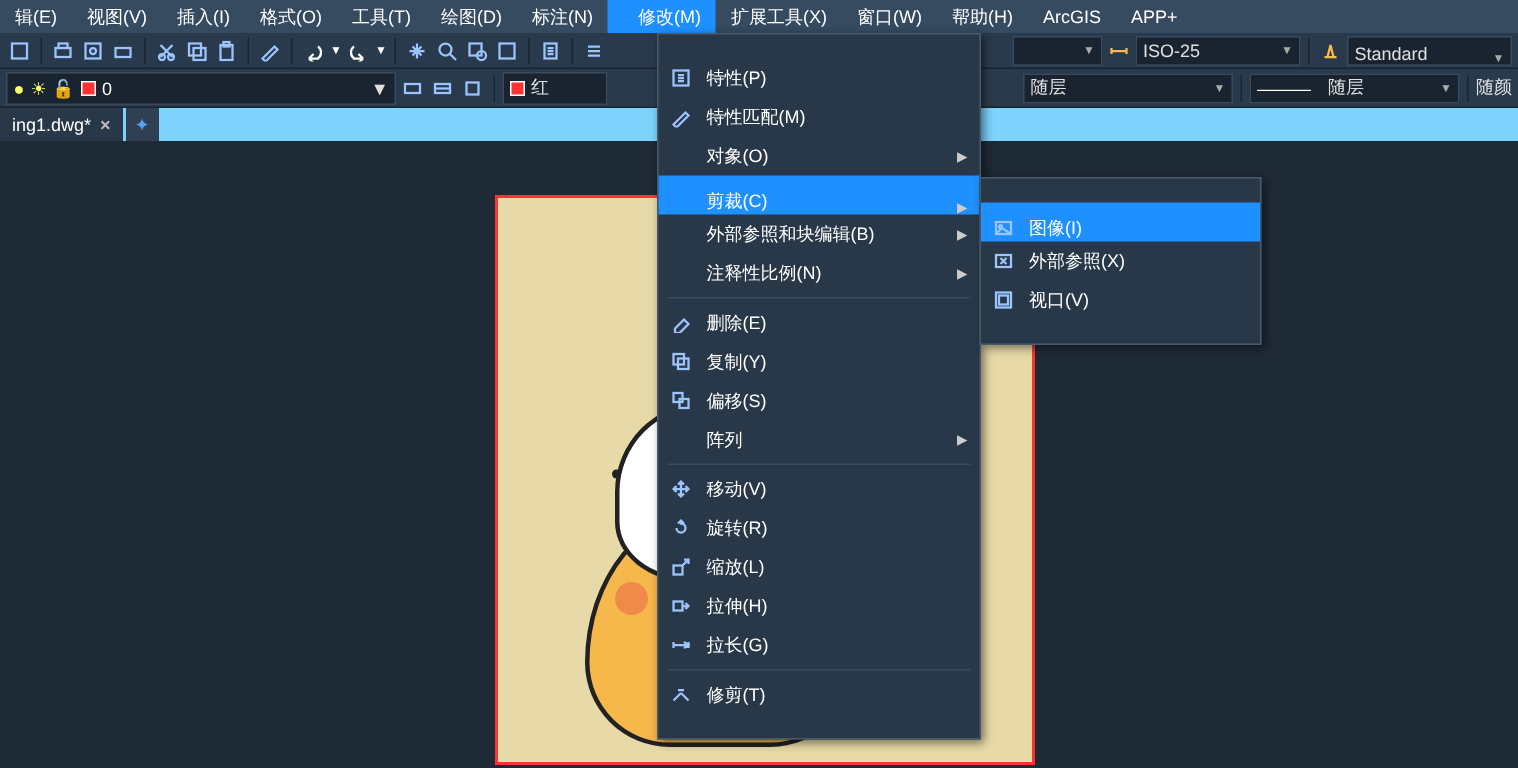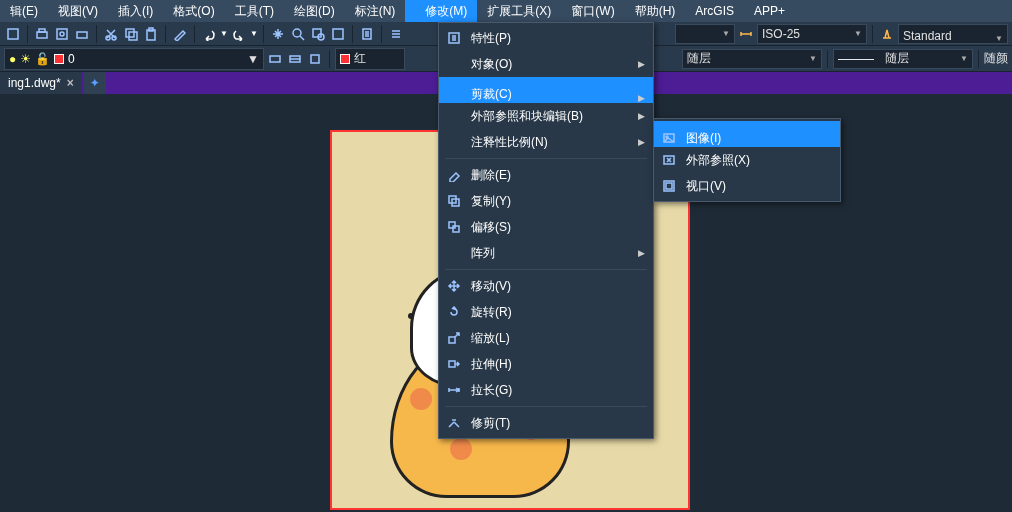--- a/index.html
+++ b/index.html
@@ -18,38 +18,38 @@
 .combo .dd { margin-left:auto; color:#aaa; font-size:8px; }
 
 .tbrow2 { height:26px; }
 .layerbox { display:flex; align-items:center; background:#1a2430; border:1px solid #3a4a5d; height:22px; padding:0 4px; gap:4px; min-width:260px; }
 .layerbox .sw { width:10px;height:10px;background:#ff3333;border:1px solid #fff; }
 .layerbox .nm { flex:1; color:#fff; }
 .smallicons { display:flex; gap:2px; }
 .smallicons div { width:18px;height:18px;display:flex;align-items:center;justify-content:center;color:#8ab4ff; }
 
 
-.tabrow { display:flex; height:22px; background:#4c1d95; align-items:center; }
+.tabrow { display:flex; height:22px; background:#7dd3fc; align-items:center; }
 .tab { display:flex; align-items:center; gap:6px; padding:0 8px; height:22px; background:#283848; color:#fff; }
 .tab .close { color:#bbb; font-weight:bold; }
 .newtab { width:22px;height:22px;display:flex;align-items:center;justify-content:center;color:#5aa0ff;background:#2f4052;margin-left:2px; }
 
 
 .canvas { position:absolute; left:0; top:94px; right:0; bottom:0; background:#1e2a36; }
 .imgframe { position:absolute; left:330px; top:36px; width:360px; height:380px; border:2px solid #ff3333; background:#e8daa8; overflow:hidden; }
 .cartoon { position:absolute; left:28px; bottom:-20px; width:240px; height:260px; }
 .cartoon .body { position:absolute; left:30px; top:70px; width:180px; height:160px; background:#f7b84b; border-radius:90px 90px 60px 60px/110px 110px 60px 60px; border:3px solid #222; }
 .cartoon .head { position:absolute; left:50px; top:0; width:140px; height:120px; background:#fff; border:3px solid #222; border-radius:60px 60px 50px 50px/60px 60px 40px 40px; }
 .cartoon .eye { position:absolute; top:45px; width:6px;height:6px;background:#222;border-radius:50%; }
 .cartoon .eye.l{left:48px;} .cartoon .eye.r{left:88px;}
 .cartoon .dot{position:absolute;width:22px;height:22px;border-radius:50%;background:#f08a4b;}
 .cartoon .dot.d1{left:50px;top:120px;} .cartoon .dot.d2{left:110px;top:100px;} .cartoon .dot.d3{left:160px;top:150px;} .cartoon .dot.d4{left:90px;top:170px;}
 
 
-.menu { position:absolute; background:#283848; border:1px solid #4a5a6d; box-shadow:2px 2px 6px rgba(0,0,0,.5); padding:2px 0; z-index:50; }
+.menu { position:absolute; background:#283848; border:1px solid #4a5a6d; box-shadow:2px 2px 6px rgba(0,0,0,.5); padding:16px 0; z-index:50; }
 .menu .row { display:flex; align-items:center; height:26px; padding:0 24px 0 6px; gap:8px; color:#fff; position:relative; }
 .menu .row.hl { background:#1e90ff;align-items:flex-end; }
 .menu .row .ico { width:18px;height:18px;display:flex;align-items:center;justify-content:center;color:#a8c8ff;flex-shrink:0; }
 .menu .row .lab { flex:1; white-space:nowrap; }
 .menu .row .arrow { position:absolute; right:8px; font-size:9px; color:#ccc; }
 .menu .msep { height:1px; background:#3a4a5d; margin:3px 6px; }
 
 .menu.main { left:438px; top:22px; width:216px; }
 .menu.sub { left:653px; top:118px; width:188px; }
 
@@ -268,20 +268,28 @@
     <div class="row">
       <span class="ico">
         <svg>
           <rect x="2" y="2" width="10" height="10"></rect>
           <path d="M5 5h4M5 7h4M5 9h4"></path>
         </svg>
       </span>
       <span class="lab">特性(P)</span>
     </div>
     <div class="row">
+      <span class="ico">
+        <svg>
+          <path d="M2 12l8-8 2 2-8 8z"></path>
+        </svg>
+      </span>
+      <span class="lab">特性匹配(M)</span>
+    </div>
+    <div class="row">
       <span class="ico"></span>
       <span class="lab">对象(O)</span>
       <span class="arrow">▶</span>
     </div>
     <div class="row hl">
       <span class="ico"></span>
       <span class="lab">剪裁(C)</span>
       <span class="arrow">▶</span>
     </div>
     <div class="row">

